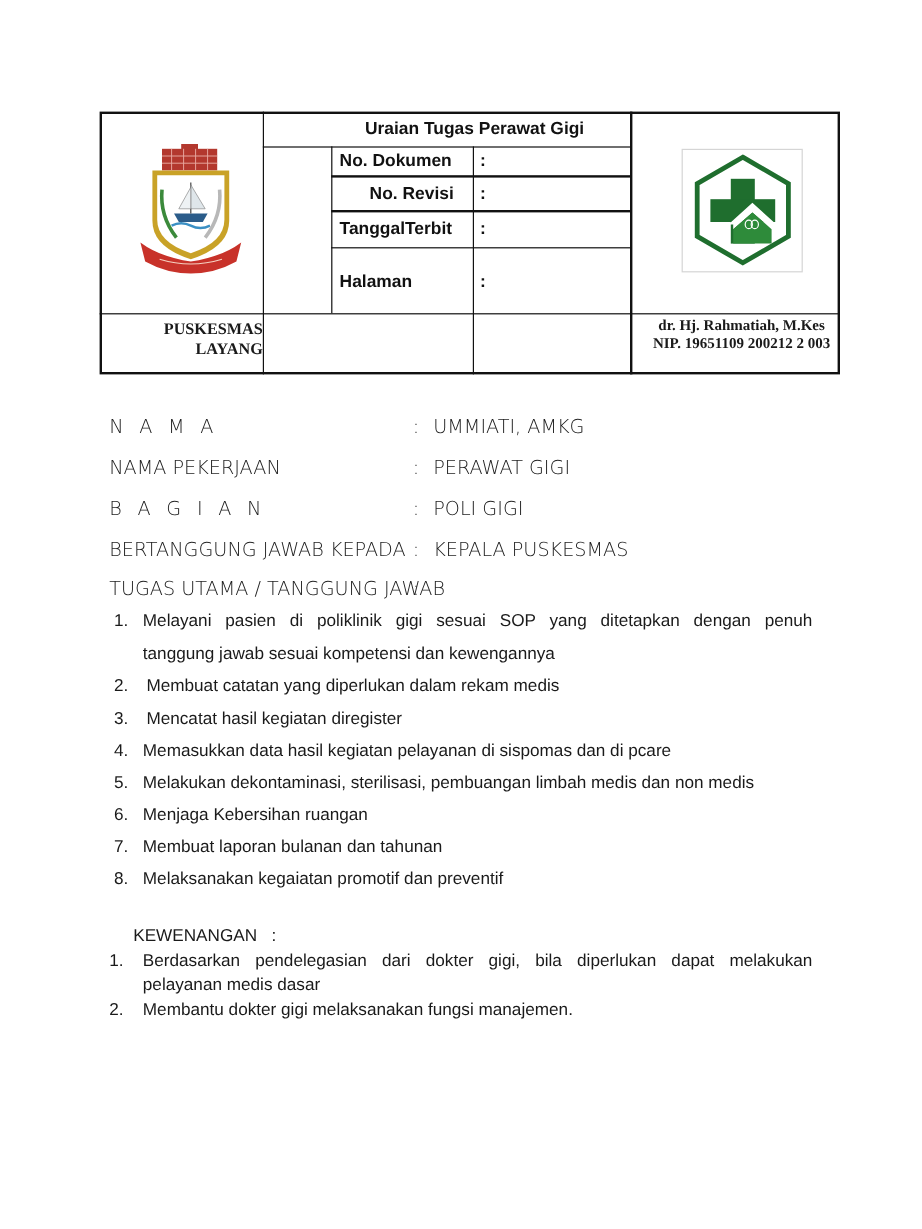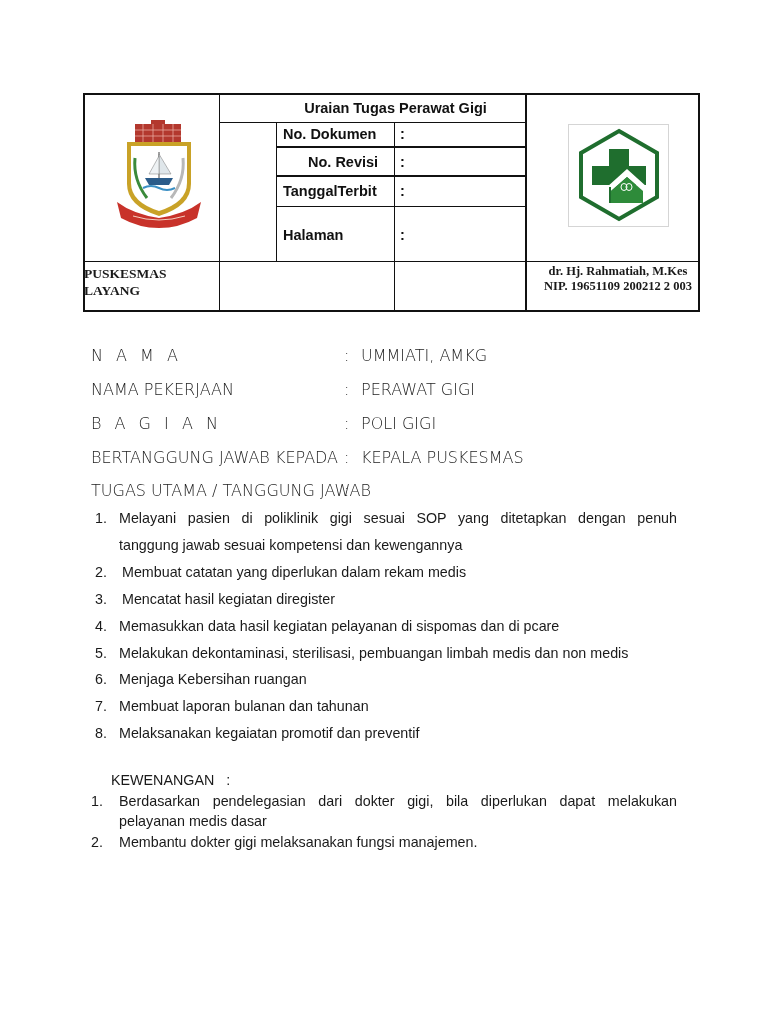--- a/index.html
+++ b/index.html
@@ -36,21 +36,21 @@
 <div class="cell-txt" style="left:219px;width:353px;top:100px;text-align:center;">Uraian Tugas Perawat Gigi</div>
 <div class="cell-txt" style="left:283px;top:126px;">No. Dokumen</div>
 <div class="cell-txt" style="left:400px;top:126px;">:</div>
 <div class="cell-txt" style="left:295px;top:154px;margin-left:13px;">No. Revisi</div>
 <div class="cell-txt" style="left:400px;top:154px;">:</div>
 <div class="cell-txt" style="left:283px;top:183px;">TanggalTerbit</div>
 <div class="cell-txt" style="left:400px;top:183px;">:</div>
 <div class="cell-txt" style="left:283px;top:227px;">Halaman</div>
 <div class="cell-txt" style="left:400px;top:227px;">:</div>
 
-<div class="abs serif" style="left:84px;width:135px;top:265px;text-align:left;font-weight:bold;font-size:13.5px;line-height:17px;">
+<div class="abs serif" style="left:84px;width:135px;top:265px;text-align:right;font-weight:bold;font-size:13.5px;line-height:17px;">
   <div>PUSKESMAS</div>
   <div>LAYANG</div>
 </div>
 <div class="abs serif" style="left:526px;width:184px;top:264px;text-align:center;font-weight:bold;font-size:12.5px;line-height:15px;">
   <div>dr. Hj. Rahmatiah, M.Kes</div>
   <div>NIP. 19651109 200212 2 003</div>
 </div>
 
 <div class="abs" style="left:113px;top:118px;width:92px;height:112px;">
   <svg width="92" height="112" viewBox="0 0 92 112">

